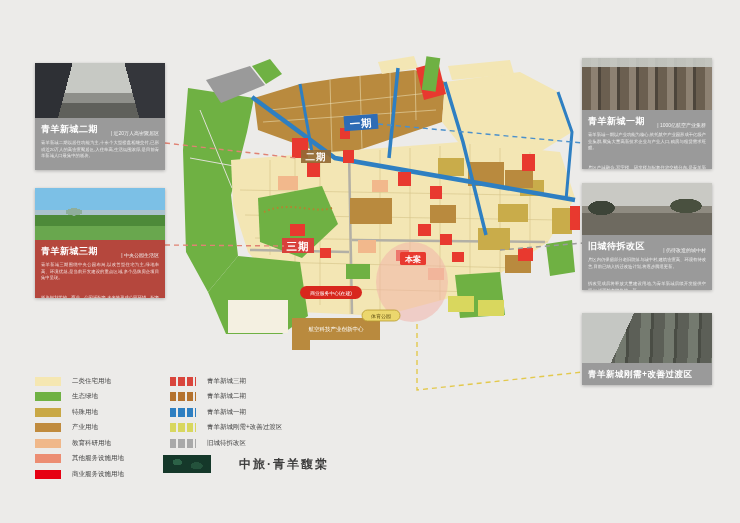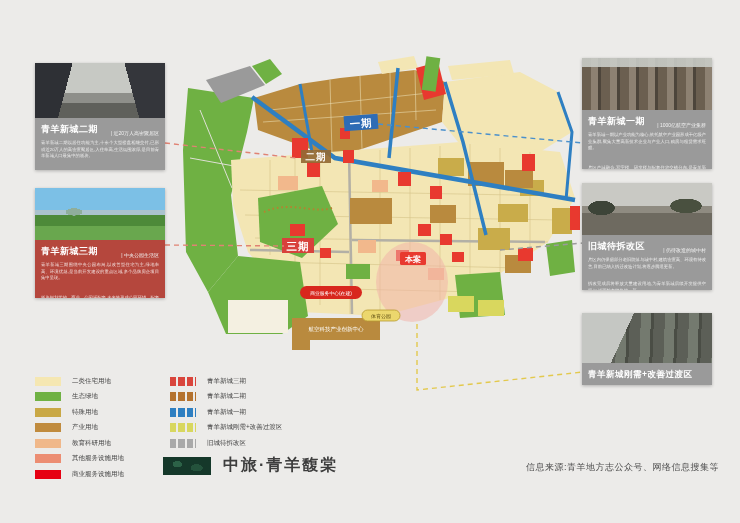--- a/index.html
+++ b/index.html
@@ -45,21 +45,21 @@
   .swatch.dashed { -webkit-mask:repeating-linear-gradient(90deg,#000 0 6px,rgba(0,0,0,0) 6px 8.5px);
                    mask:repeating-linear-gradient(90deg,#000 0 6px,rgba(0,0,0,0) 6px 8.5px); }
   .legend-label { font-size:6.5px; color:#454545; margin-left:11px; white-space:nowrap; }
 
   
   #logo { position:absolute; left:163px; top:455px; z-index:3; display:flex; align-items:center; }
   #logo-block { width:48px; height:18px; background:
       radial-gradient(8px 5px at 30% 40%,#2c6247 0 60%,rgba(0,0,0,0) 61%),
       radial-gradient(10px 6px at 70% 60%,#24523c 0 60%,rgba(0,0,0,0) 61%),
       #15382a; }
-  #logo-text { font-size:16px; font-weight:600; color:#3d3d3d; letter-spacing:2px; margin-left:12px; white-space:nowrap; }
+  #logo-text { font-size:12px; font-weight:600; color:#3d3d3d; letter-spacing:2px; margin-left:28px; white-space:nowrap; }
   #source-note { position:absolute; right:21px; top:461px; z-index:3; font-size:9px; color:#4f4f4f; letter-spacing:.5px; }
 </style>
 </head>
 <body>
 
 <div id="stage">
 
   <svg id="map-svg" width="740" height="523" viewBox="0 0 740 523" aria-hidden="true">
 
     <path d="M188,88 L254,98 L247,132 L231,195 L238,256 L208,292 L186,252 L183,150 Z" fill="#6fb143"></path>
@@ -284,15 +284,14 @@
       <div class="swatch dashed" style="background-color: rgb(169, 169, 169);"></div>
       <div class="legend-label">旧城待拆改区</div>
     </div>
   </div>
 
   <div id="logo">
     <div id="logo-block"></div>
     <div id="logo-text">中旅·青羊馥棠</div>
   </div>
 
-  <div id="source-note">信息来源:青羊地方志公众号、网络信息搜集等</div>
 
 </div>
 
 </body></html>

